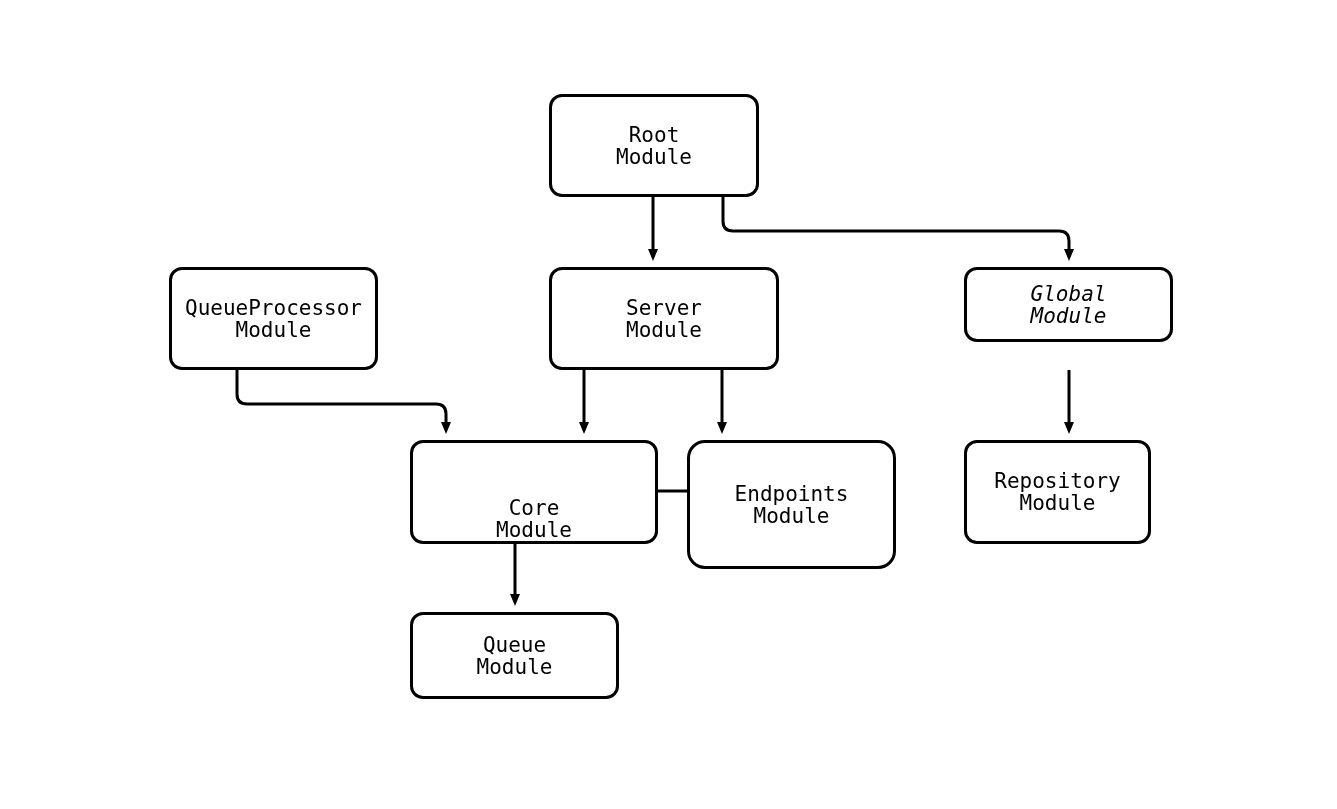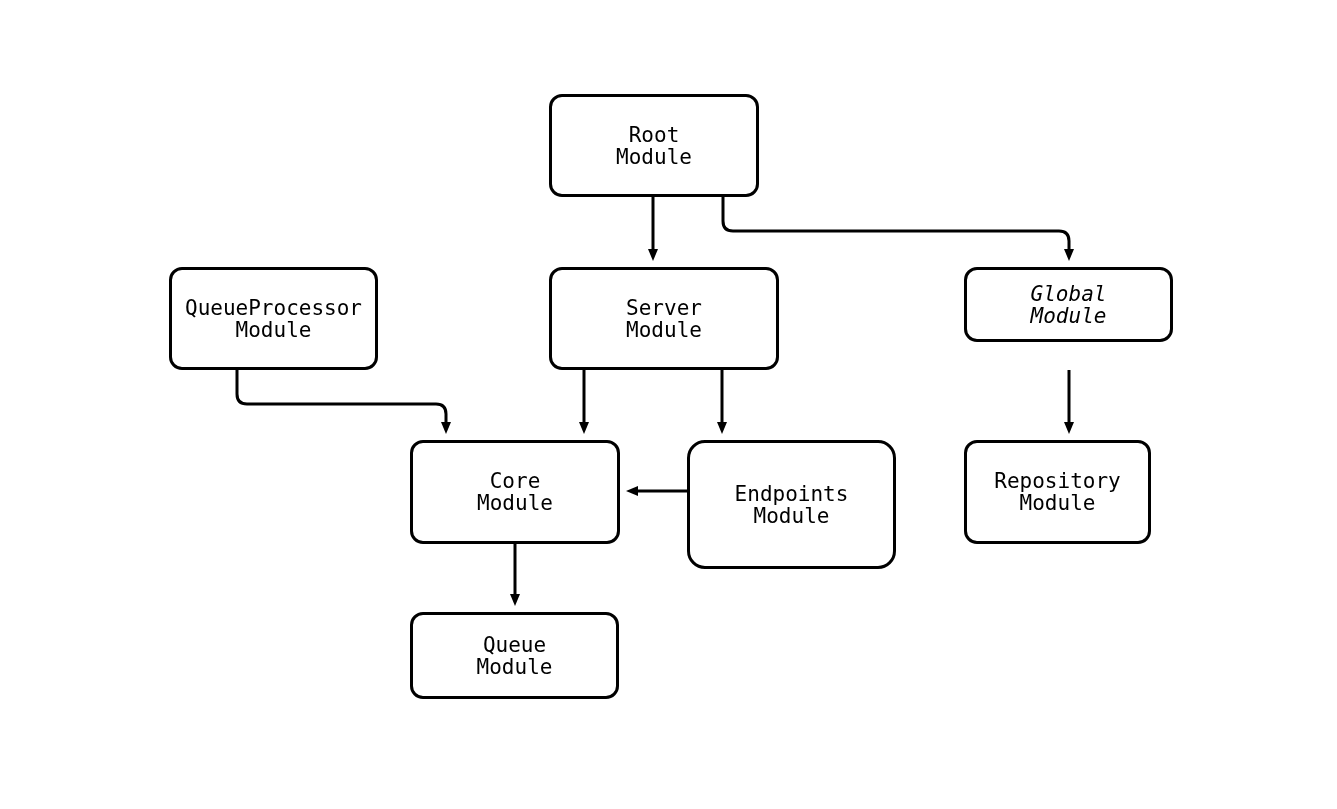--- a/index.html
+++ b/index.html
@@ -114,21 +114,21 @@
     <div class="node" style="left:549px; top:267px; width:230px; height:103px;">
       <span class="node-label">Server
 Module</span>
     </div>
 
     <div class="node" style="left:964px; top:267px; width:209px; height:75px;font-style:italic;">
       <span class="node-label">Global
 Module</span>
     </div>
 
-    <div class="node" style="left:410px; top:440px; width:210px; height:104px;">
+    <div class="node" style="left:410px; top:440px; width:248px; height:104px;align-items:flex-end;">
       <span class="node-label">Core
 Module</span>
     </div>
 
     <div class="node" style="left:687px; top:440px; width:209px; height:129px;border-radius:18px;">
       <span class="node-label">Endpoints
 Module</span>
     </div>
 
     <div class="node" style="left:964px; top:440px; width:187px; height:104px;">

